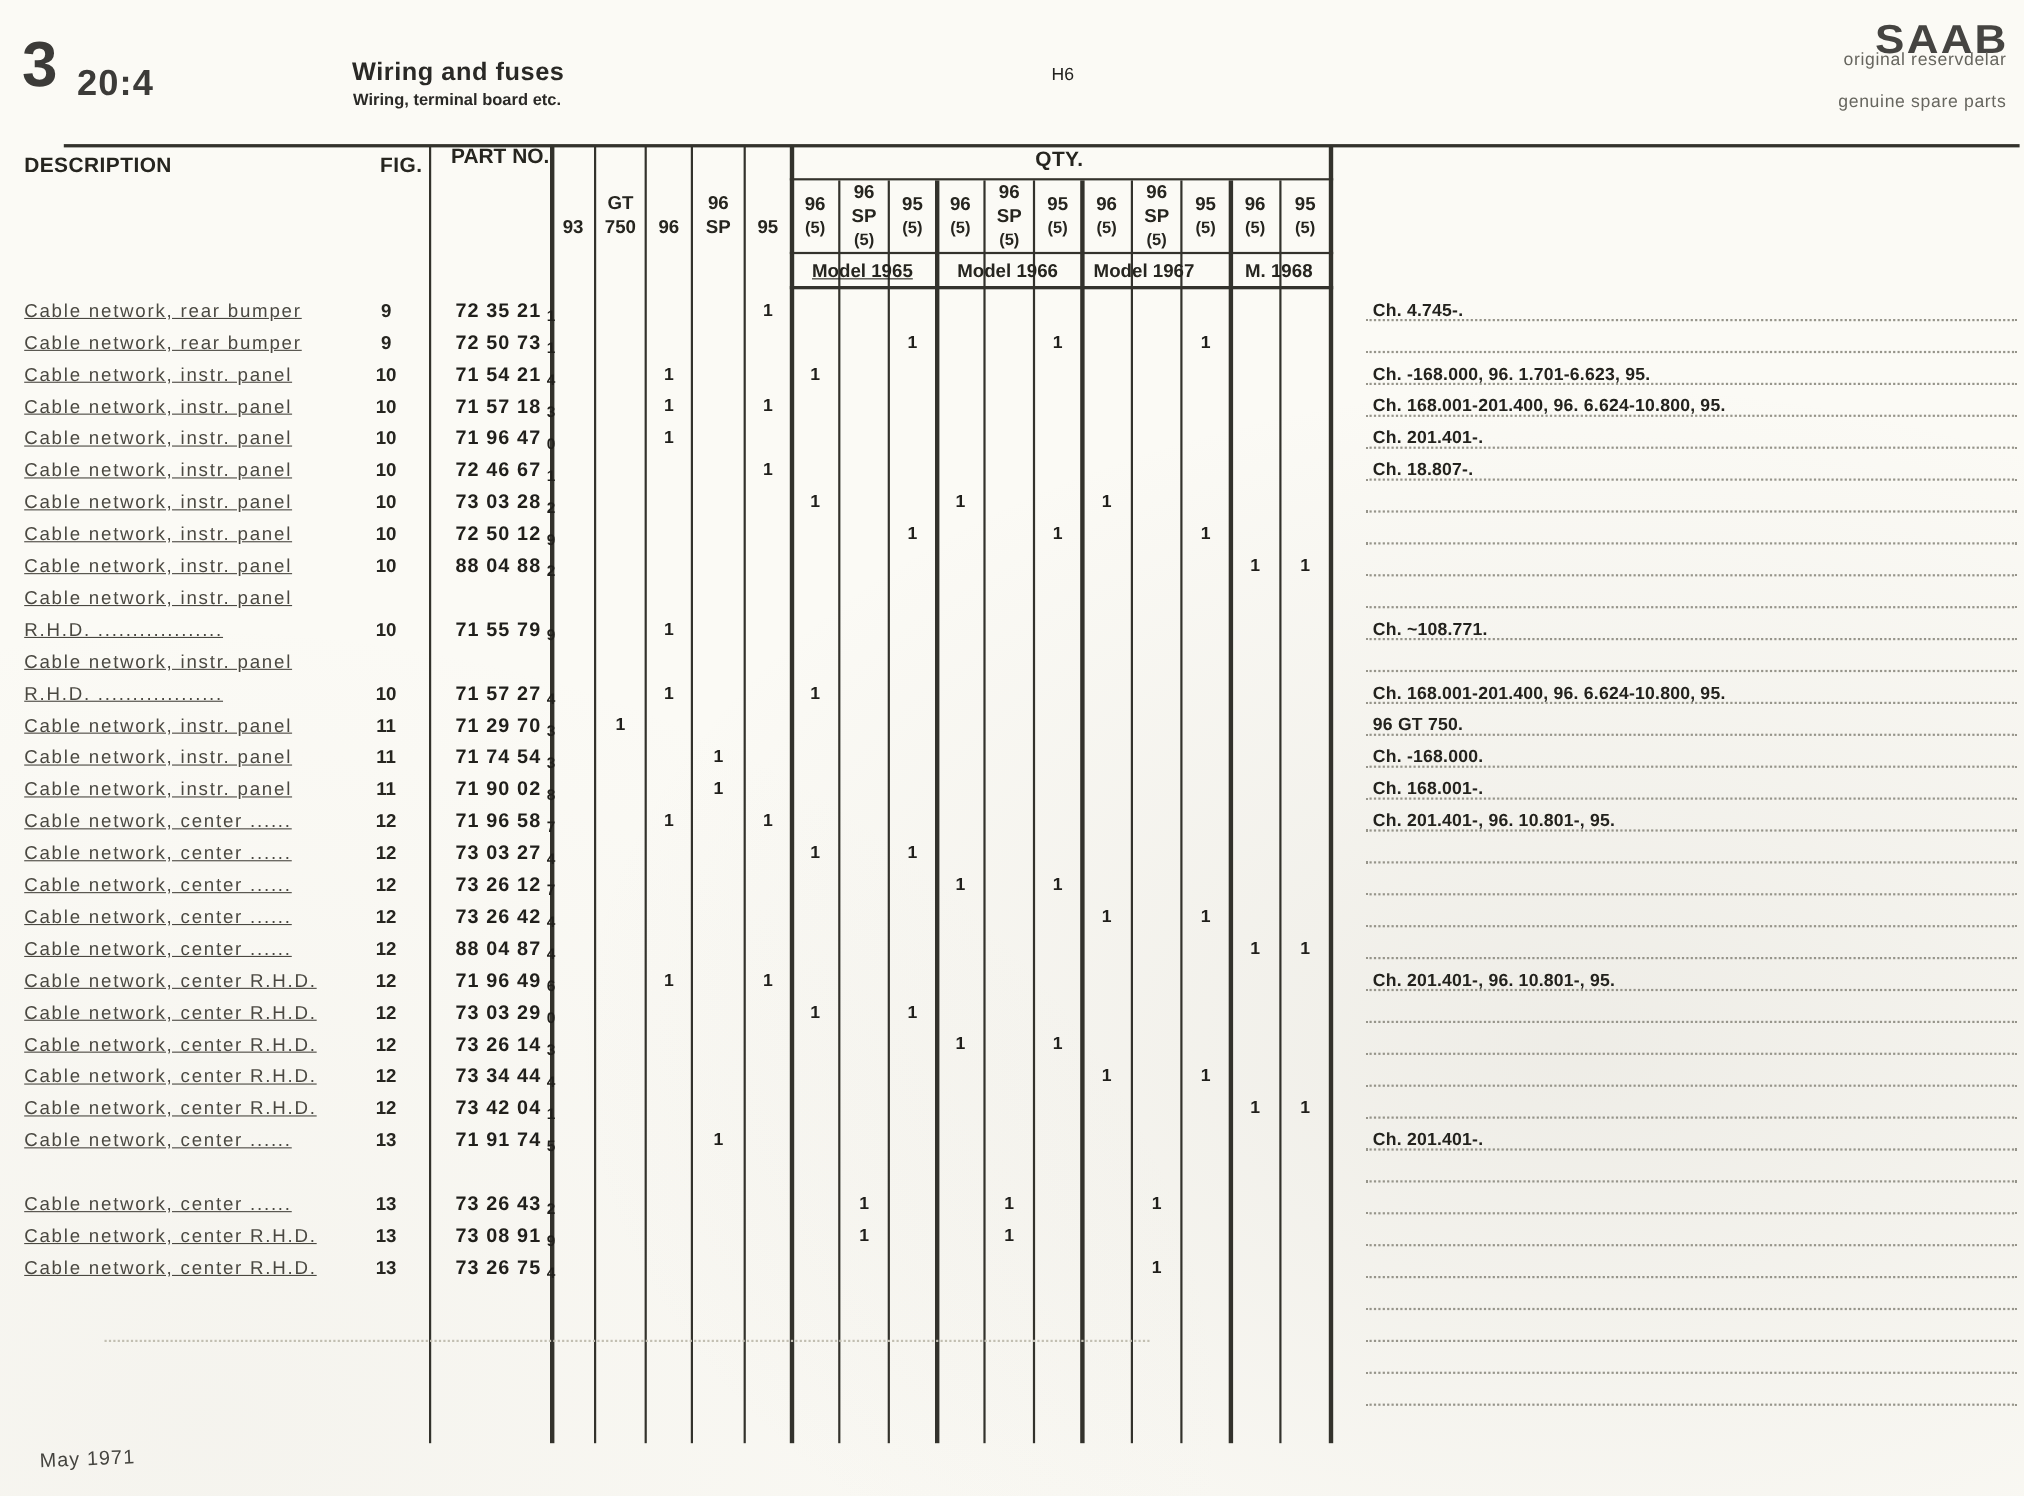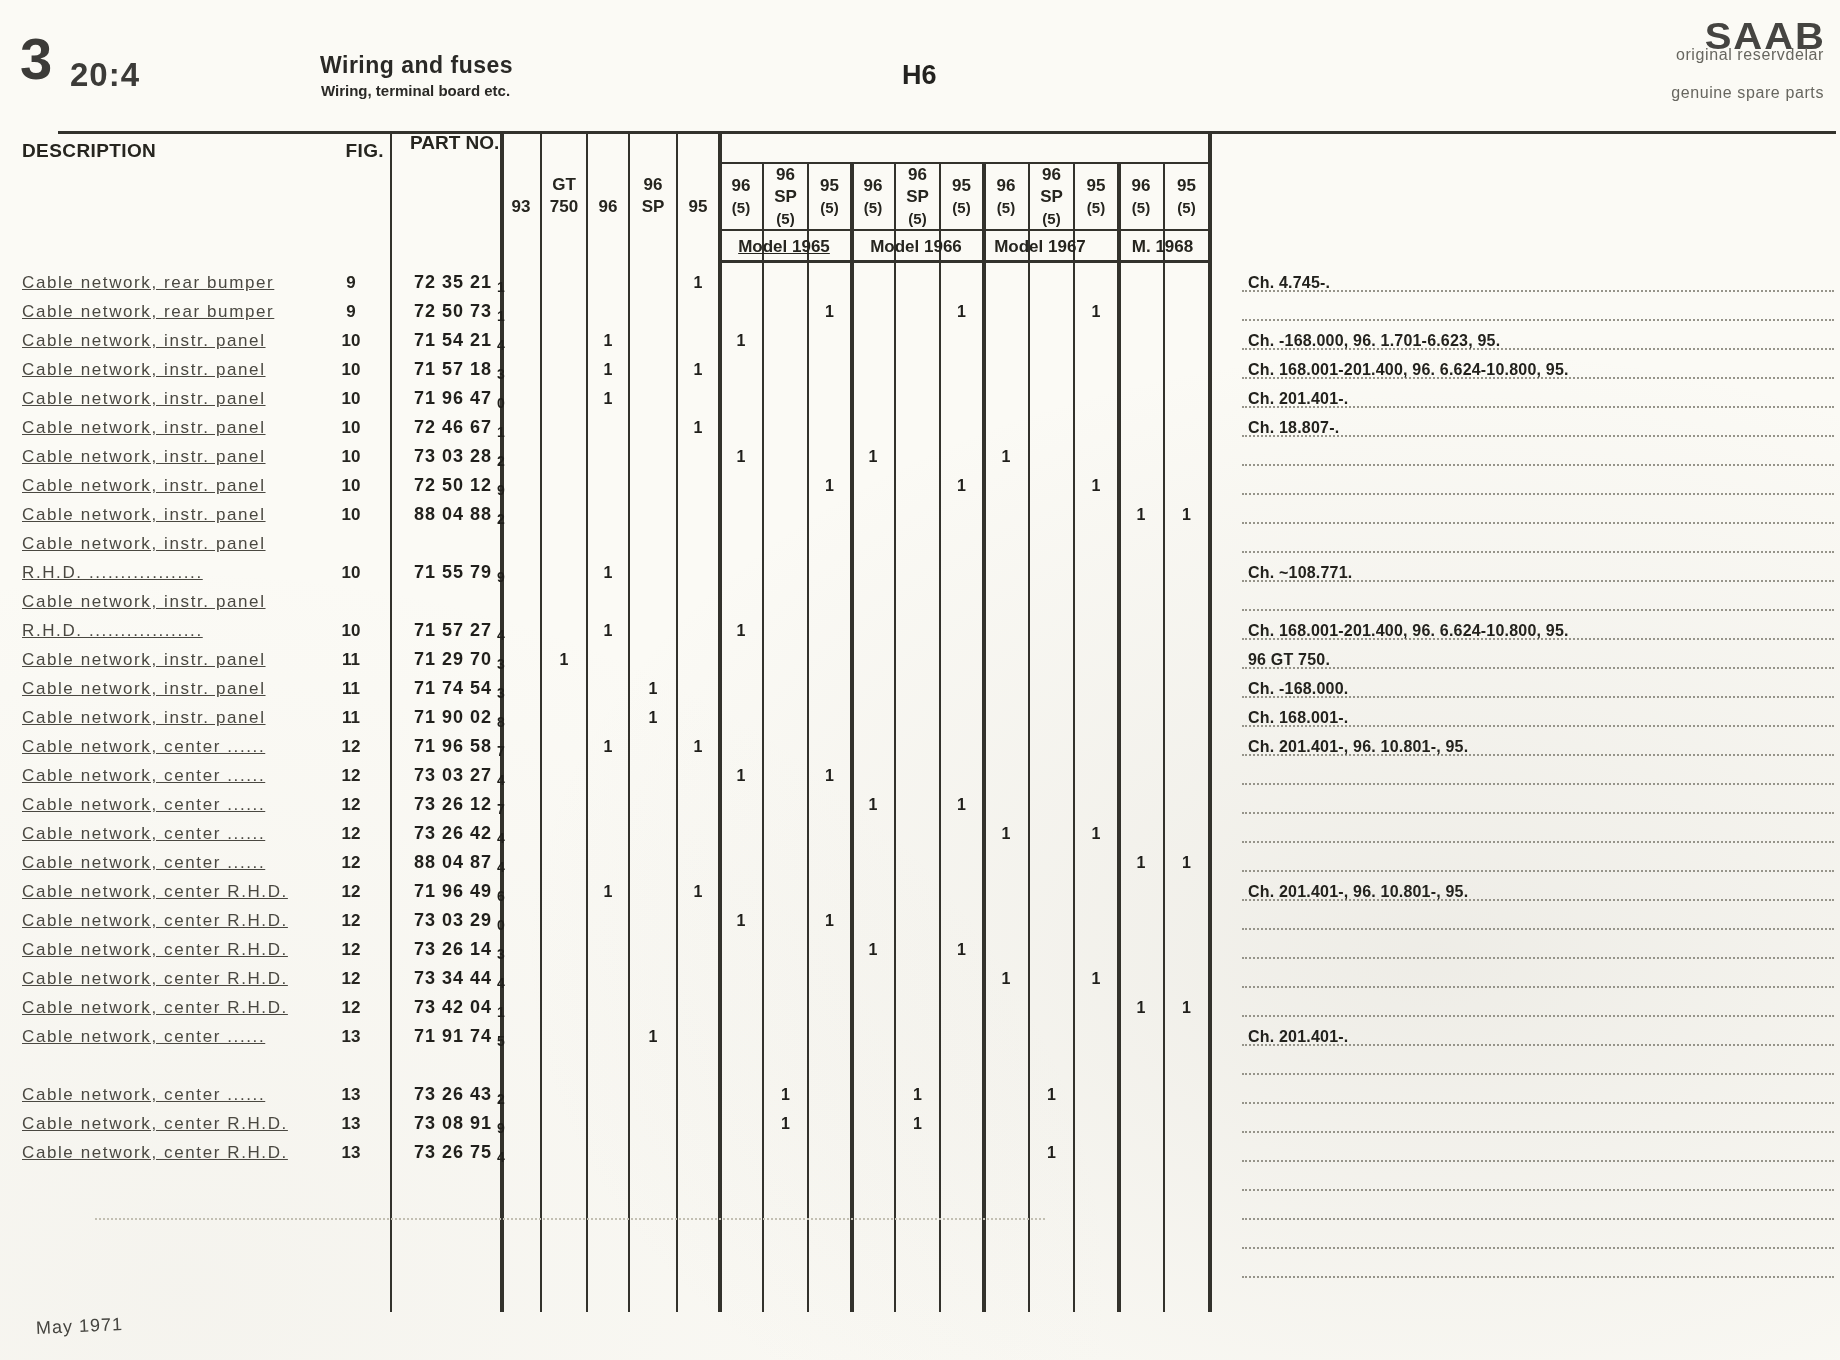--- a/index.html
+++ b/index.html
@@ -7,21 +7,21 @@
     background:#fbfaf5;
     background-image:radial-gradient(ellipse at 78% 70%, rgba(180,176,165,.18) 0%, rgba(180,176,165,0) 45%),
                      radial-gradient(ellipse at 10% 95%, rgba(190,186,175,.10) 0%, rgba(190,186,175,0) 40%);
     font-family:"Liberation Sans", sans-serif;color:#23221f;}
   .abs{position:absolute;}
   
   .sec-num{left:20px;top:30px;font-size:58px;font-weight:bold;color:#3c3b38;line-height:1;}
   .sec-ref{left:70px;top:56px;font-size:33px;font-weight:bold;color:#3c3b38;letter-spacing:1px;}
   .title{left:320px;top:52px;font-size:23px;font-weight:bold;letter-spacing:.5px;color:#2a2926;}
   .subtitle{left:321px;top:82px;font-size:15px;font-weight:bold;color:#2a2926;}
-  .pagecode{left:902px;top:60px;font-size:27px;font-weight:bold;}
+  .pagecode{left:956px;top:60px;font-size:16px;font-weight:normal;}
   .brand{right:14px;top:14px;width:300px;text-align:right;font-size:40px;font-weight:bold;
     letter-spacing:2px;color:#454441;transform:scaleY(.92);}
   .brand-sub{right:16px;width:300px;text-align:right;font-size:16px;color:#67665f;letter-spacing:.6px;}
   .bs1{top:46px;} .bs2{top:84px;}
   
   .th{font-weight:bold;font-size:19px;color:#26251f;letter-spacing:.4px;}
   .lbl-desc{left:22px;top:140px;}
   .lbl-fig{left:322px;top:140px;width:62px;text-align:right;}
   .lbl-part{left:410px;top:132px;letter-spacing:0;}
   .lbl-qty{left:718px;top:135px;width:490px;text-align:center;}
@@ -65,20 +65,21 @@
   <div class="abs title">Wiring and fuses</div>
   <div class="abs subtitle">Wiring, terminal board etc.</div>
   <div class="abs pagecode">H6</div>
   <div class="abs brand">SAAB</div>
   <div class="abs brand-sub bs1">original reservdelar</div>
   <div class="abs brand-sub bs2">genuine spare parts</div>
 
   <div class="abs th lbl-desc">DESCRIPTION</div>
   <div class="abs th lbl-fig">FIG.</div>
   <div class="abs th lbl-part">PART NO.</div>
+  <div class="abs th lbl-qty">QTY.</div>
 
   <div id="tbl">
       <div class="vline" style="left: 390px; top: 133px; height: 1179px;"></div>
       <div class="vline" style="left: 540px; top: 133px; height: 1179px;"></div>
       <div class="vline" style="left: 586px; top: 133px; height: 1179px;"></div>
       <div class="vline" style="left: 628px; top: 133px; height: 1179px;"></div>
       <div class="vline" style="left: 676px; top: 133px; height: 1179px;"></div>
       <div class="vline" style="left: 762px; top: 164px; height: 1148px;"></div>
       <div class="vline" style="left: 807px; top: 164px; height: 1148px;"></div>
       <div class="vline" style="left: 894px; top: 164px; height: 1148px;"></div>

